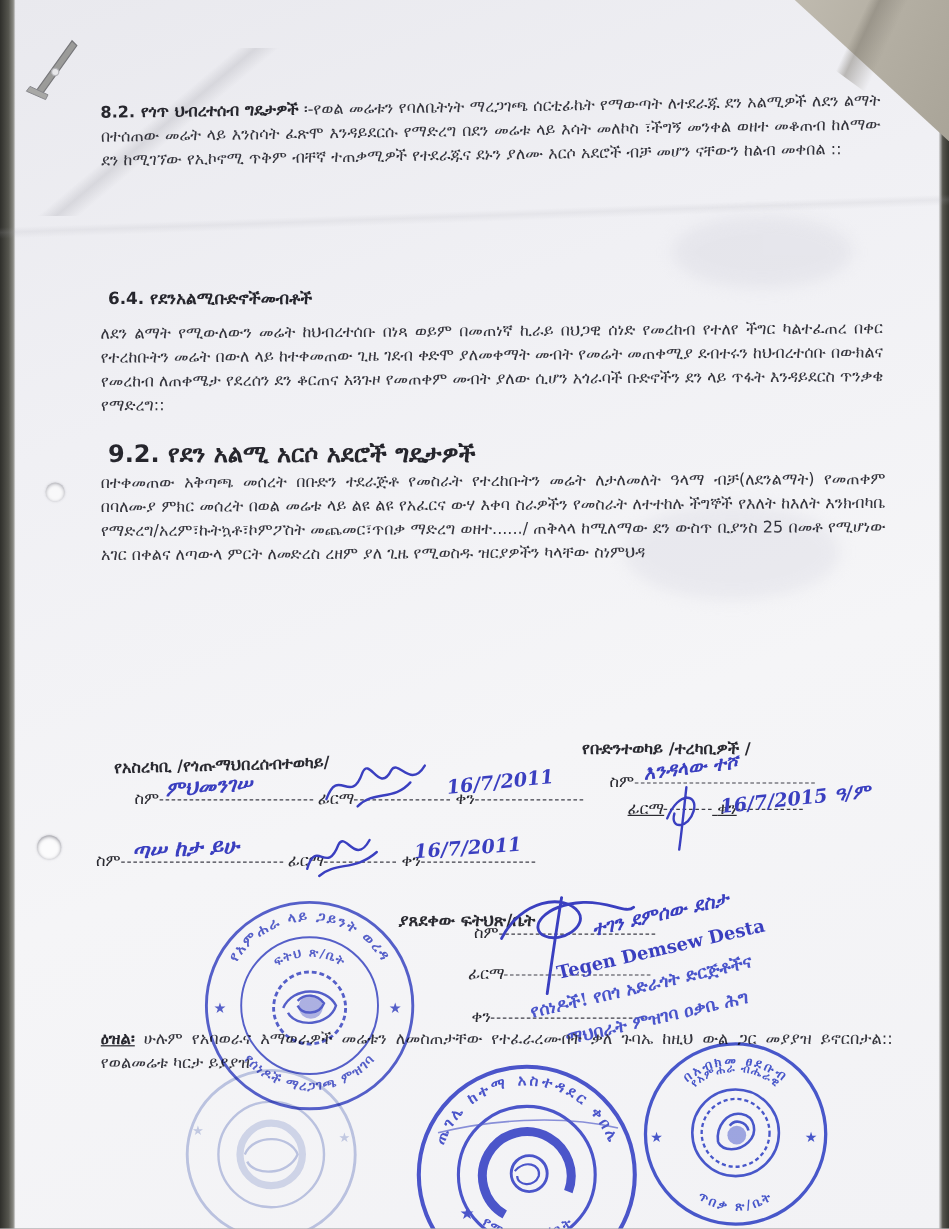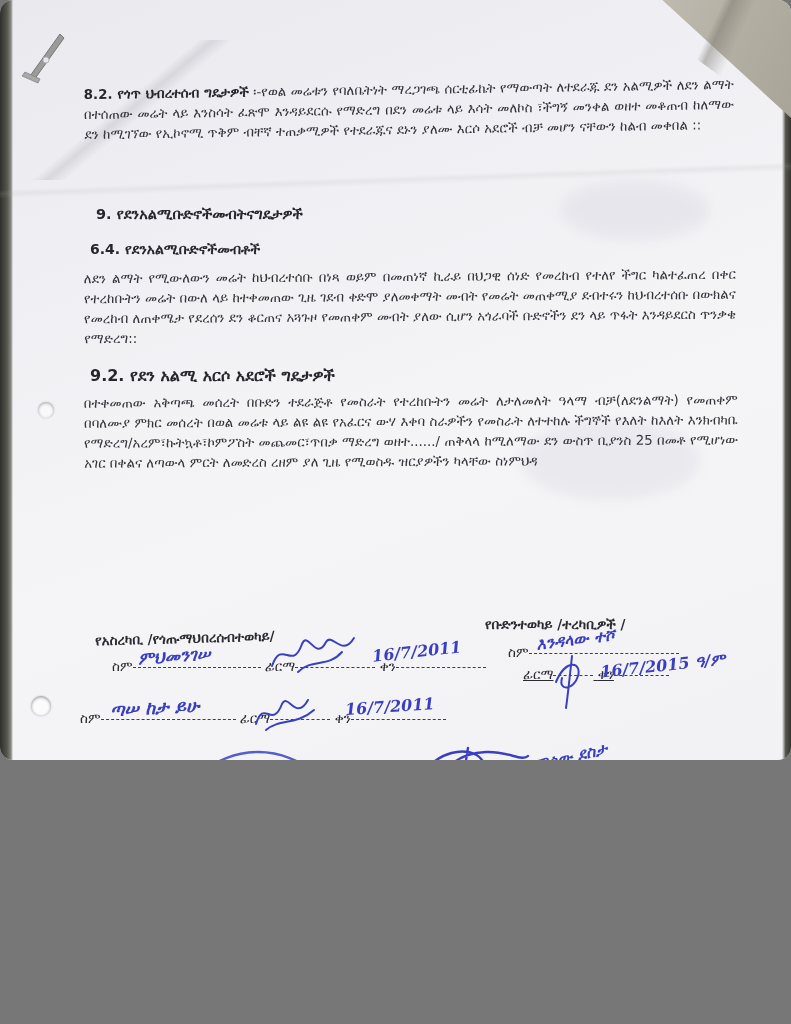--- a/index.html
+++ b/index.html
@@ -1,18 +1,18 @@
 <!DOCTYPE html>
 <html><head>
 <meta charset="utf-8">
 <style>
   html,body{margin:0;padding:0;background:#777;}
-  #page{position:relative;width:791px;height:760px;overflow:hidden;
+  #page{position:relative;width:791px;height:1024px;overflow:hidden;
         background:linear-gradient(160deg,#e9e9ee 0%,#f0f0f4 30%,#f5f5f7 60%,#f2f2f5 100%);
-        font-family:"DejaVu Sans",sans-serif;color:#33333a;border-radius:13px;}
+        font-family:"DejaVu Sans",sans-serif;color:#33333a;}
   .abs{position:absolute;}
   .p{position:absolute;font-size:13.4px;line-height:20px;text-align:justify;color:#34343c;}
   .h{position:absolute;font-weight:bold;color:#26262d;}
   .b{font-weight:bold;color:#26262d;}
   .nw{white-space:nowrap;}
   .hw{position:absolute;color:#3a3fc0;font-family:"DejaVu Serif",serif;font-style:italic;font-weight:bold;}
   .dl{display:inline-block;border-bottom:1.6px dashed #3e3e48;vertical-align:3px;}
   .lbl{font-size:13.5px;font-weight:bold;color:#2a2a31;}
   .row{position:absolute;font-size:13.5px;color:#2a2a31;white-space:nowrap;}
   .stamp{position:absolute;mix-blend-mode:multiply;}
@@ -57,27 +57,26 @@
   </svg>
 
   <div class="hole" style="left:38px;top:402px;width:16px;height:16px;opacity:.8;"></div>
   <div class="hole" style="left:31px;top:696px;width:20px;height:20px;"></div>
 
   <div class="p" style="left:84px;top:80px;width:650px;transform:rotate(-0.9deg);">
     <span class="b">8.2. የጎጥ ህብረተሰብ ግዴታዎች</span>
     <span>፡-የወል መሬቱን የባለቤትነት ማረጋገጫ ሰርቲፊኬት የማውጣት ለተደራጁ ደን አልሚዎች ለደን ልማት በተሰጠው መሬት ላይ እንስሳት ፈጽሞ እንዳይደርሱ የማድረግ በደን መሬቱ ላይ እሳት መለኮስ ፣ችግኝ መንቀል ወዘተ መቆጠብ ከለማው ደን ከሚገኘው የኢኮኖሚ ጥቅም ብቸኛ ተጠቃሚዎች የተደራጁና ደኑን ያለሙ እርሶ አደሮች ብቻ መሆን ናቸውን ከልብ መቀበል ::</span>
   </div>
 
-  <div class="h" style="left:96px;top:206px;font-size:14.5px;">9. የደንአልሚቡድኖችመብትናግዴታዎች</div>
 
   <div class="h" style="left:90px;top:241px;font-size:14px;">6.4. የደንአልሚቡድኖችመብቶች</div>
 
   <div class="p" style="left:84px;top:267px;width:652px;transform:rotate(-0.4deg);">ለደን ልማት የሚውለውን መሬት ከህብረተሰቡ በነጻ ወይም በመጠነኛ ኪራይ በህጋዊ ሰነድ የመረከብ የተለየ ችግር ካልተፈጠረ በቀር የተረከቡትን መሬት በውለ ላይ ከተቀመጠው ጊዜ ገደብ ቀድሞ ያለመቀማት መብት የመሬት መጠቀሚያ ደብተሩን ከህብረተሰቡ በውክልና የመረከብ ለጠቀሜታ የደረሰን ደን ቆርጠና አጓጉዞ የመጠቀም መብት ያለው ሲሆን አጎራባች ቡድኖችን ደን ላይ ጥፋት እንዳይደርስ ጥንቃቄ የማድረግ::</div>
 
-  <div class="h" style="left:90px;top:366px;font-size:16px;">9.2. የደን አልሚ አርሶ አደሮች ግዴታዎች</div>
+  <div class="h" style="left:90px;top:366px;font-size:20px;">9.2. የደን አልሚ አርሶ አደሮች ግዴታዎች</div>
 
   <div class="p" style="left:84px;top:392px;width:654px;transform:rotate(-0.3deg);">በተቀመጠው አቅጣጫ መሰረት በቡድን ተደራጅቶ የመስራት የተረከቡትን መሬት ለታለመለት ዓላማ ብቻ(ለደንልማት) የመጠቀም በባለሙያ ምክር መሰረት በወል መሬቱ ላይ ልዩ ልዩ የአፈርና ውሃ እቀባ ስራዎችን የመስራት ለተተከሉ ችግኞች የእለት ከእለት እንክብካቤ የማድረግ/አረም፣ኩትኳቶ፣ኮምፖስት መጨመር፣ጥበቃ ማድረግ ወዘተ....../ ጠቅላላ ከሚለማው ደን ውስጥ ቢያንስ 25 በመቶ የሚሆነው አገር በቀልና ለጣውላ ምርት ለመድረስ ረዘም ያለ ጊዜ የሚወስዱ ዝርያዎችን ካላቸው ስነምህዳ</div>
 
 
   <div class="row lbl" style="left:95px;top:630px;transform:rotate(-1.5deg);">የአስረካቢ /የጎጡማህበረሰብተወካይ/</div>
 
   <div class="row" style="left:112px;top:658px;">
     <span>ስም</span><span class="dl" style="width:128px;"></span>
     <span>ፊርማ</span><span class="dl" style="width:80px;"></span>
     <span>ቀን</span><span class="dl" style="width:90px;"></span>

